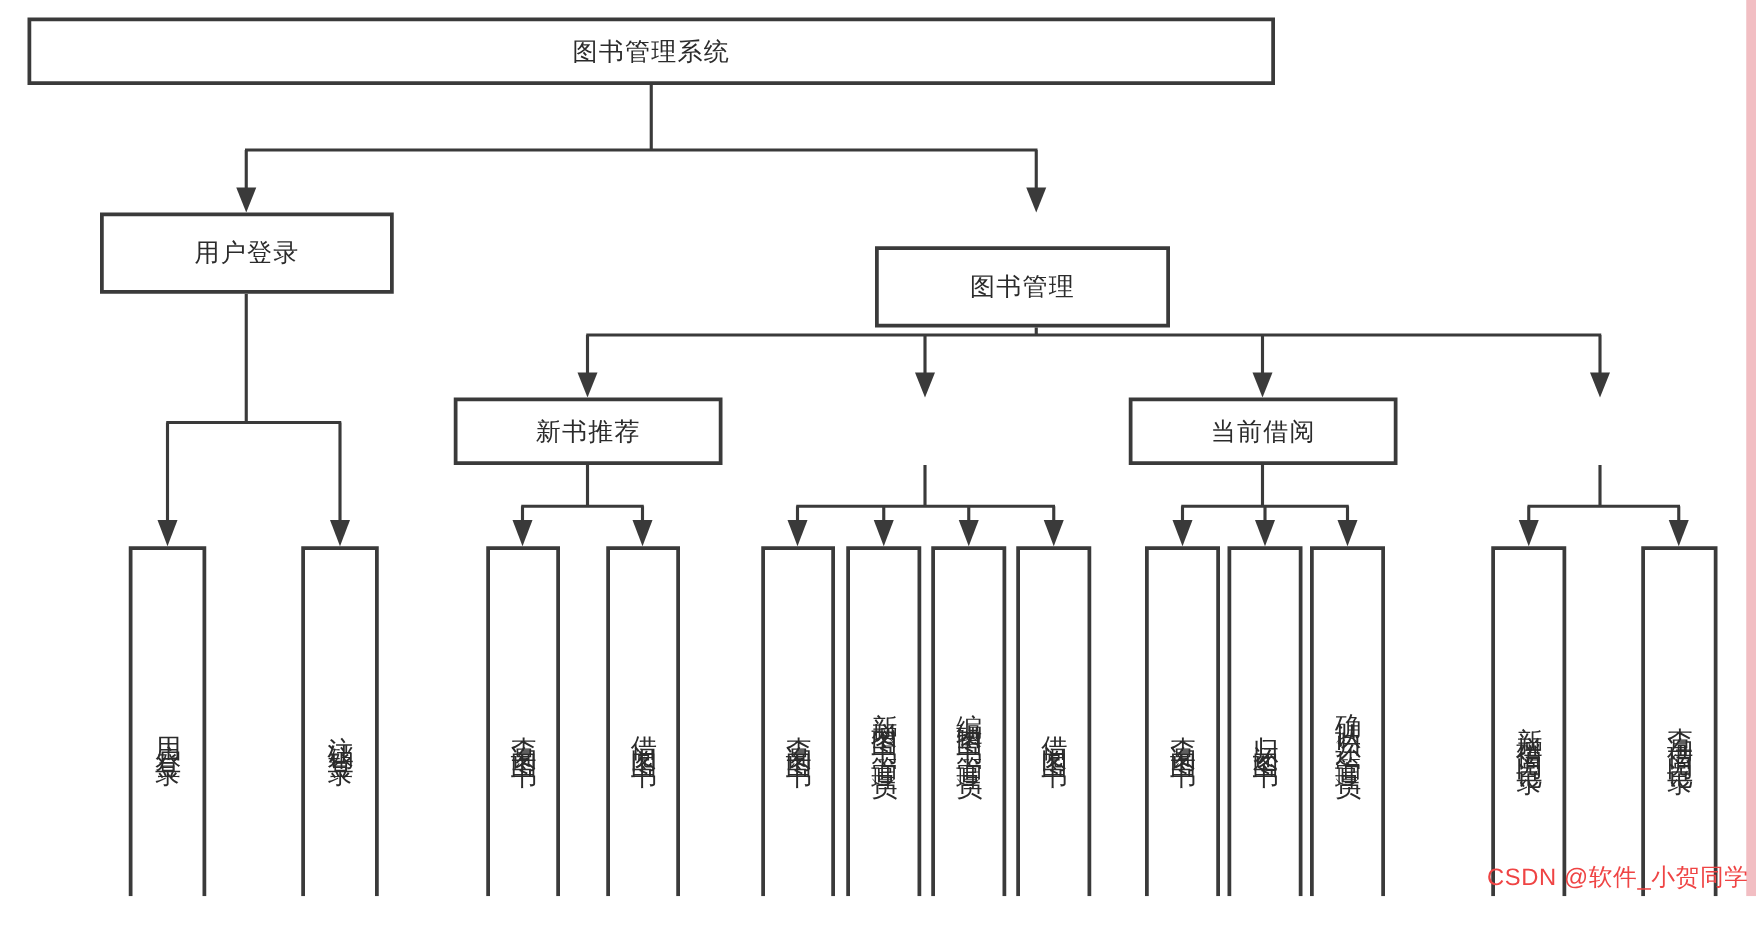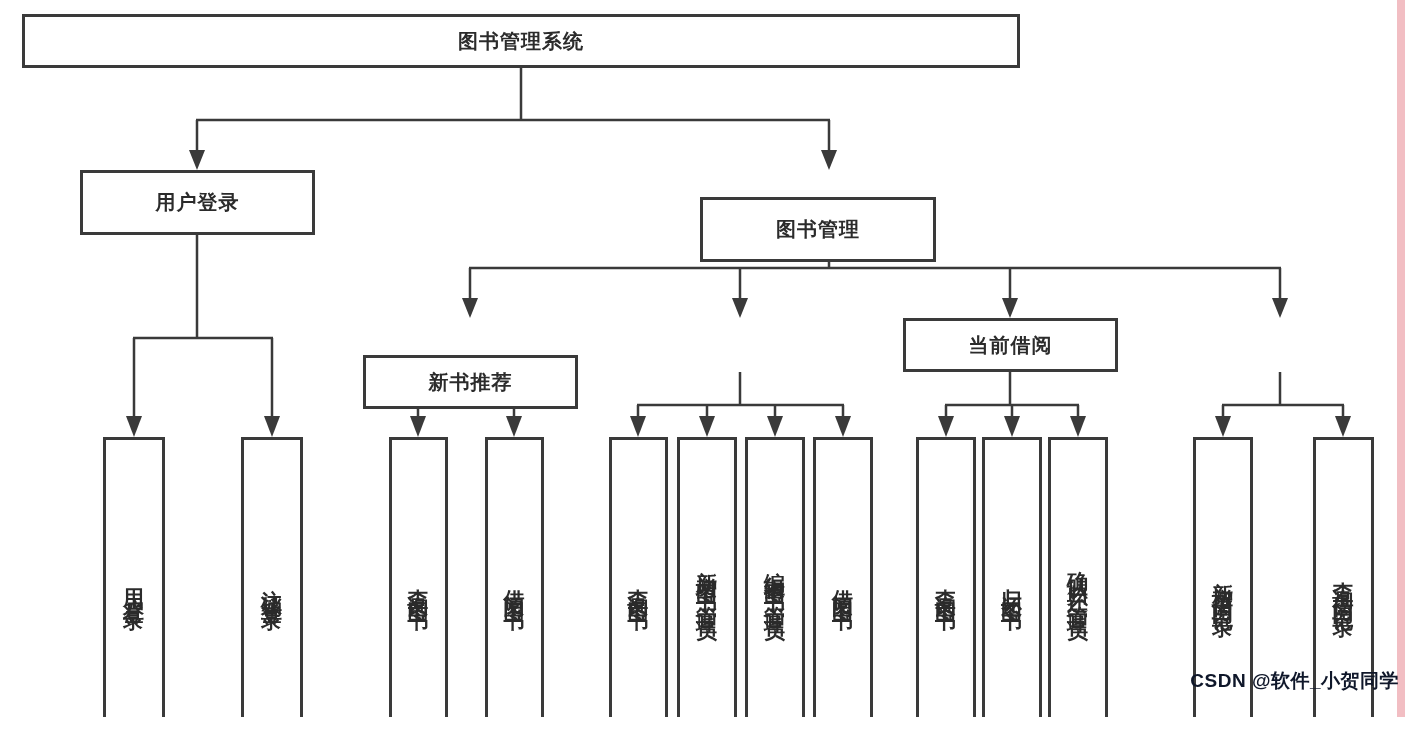--- a/index.html
+++ b/index.html
@@ -1,33 +1,33 @@
 <!DOCTYPE html>
 <html><head>
 <meta charset="utf-8">
 <style>
   html,body{margin:0;padding:0;background:#ffffff;}
   .stage{
     position:relative;width:1405px;height:717px;background:#ffffff;overflow:hidden;
-    font-family:"Liberation Sans","DejaVu Sans",sans-serif;color:#2b2b2b;font-weight:bold;
+    font-family:"Liberation Sans","DejaVu Sans",sans-serif;color:#2b2b2b;
   }
   svg.wires{position:absolute;left:0;top:0;width:1405px;height:747px;}
   .wire{stroke:#3a3a3a;stroke-width:2.5;fill:none;}
   .ahead{fill:#3a3a3a;stroke:none;}
   .box{
     position:absolute;box-sizing:border-box;border:3px solid #3a3a3a;background:#ffffff;
     display:flex;align-items:center;justify-content:center;
   }
   .hlabel{font-size:20px;letter-spacing:1px;white-space:nowrap;}
   .vlabel{
     writing-mode:vertical-rl;text-orientation:mixed;
     font-size:21px;letter-spacing:7px;line-height:1;white-space:nowrap;
   }
   .watermark{
-    position:absolute;right:6px;bottom:23px;font-size:19px;color:#0f172a;
+    position:absolute;right:6px;bottom:2px;font-size:19px;color:#ef4444;
     letter-spacing:0.5px;white-space:nowrap;
   }
   .accent-strip{position:absolute;right:0;top:0;width:8px;height:747px;background:#f2bec3;}
 </style>
 </head>
 <body>
 
 <div class="stage">
 
   <svg class="wires" viewBox="0 0 1405 747">
@@ -77,21 +77,21 @@
     <span class="hlabel">图书管理系统</span>
   </div>
 
   <div class="box" style="left:80px;top:170px;width:235px;height:65px;">
     <span class="hlabel">用户登录</span>
   </div>
   <div class="box" style="left:700px;top:170px;width:236px;height:65px;margin-top:27px;">
     <span class="hlabel">图书管理</span>
   </div>
 
-  <div class="box" style="left:363px;top:318px;width:215px;height:54px;margin-top:37px;">
+  <div class="box" style="left:363px;top:318px;width:215px;height:54px;">
     <span class="hlabel">新书推荐</span>
   </div>
   <div class="box" style="left:903px;top:318px;width:215px;height:54px;">
     <span class="hlabel">当前借阅</span>
   </div>
 
   <div class="box" style="left:103px;top:437px;width:62px;height:297px;">
     <span class="vlabel">用户登录</span>
   </div>
   <div class="box" style="left:241px;top:437px;width:62px;height:297px;">

